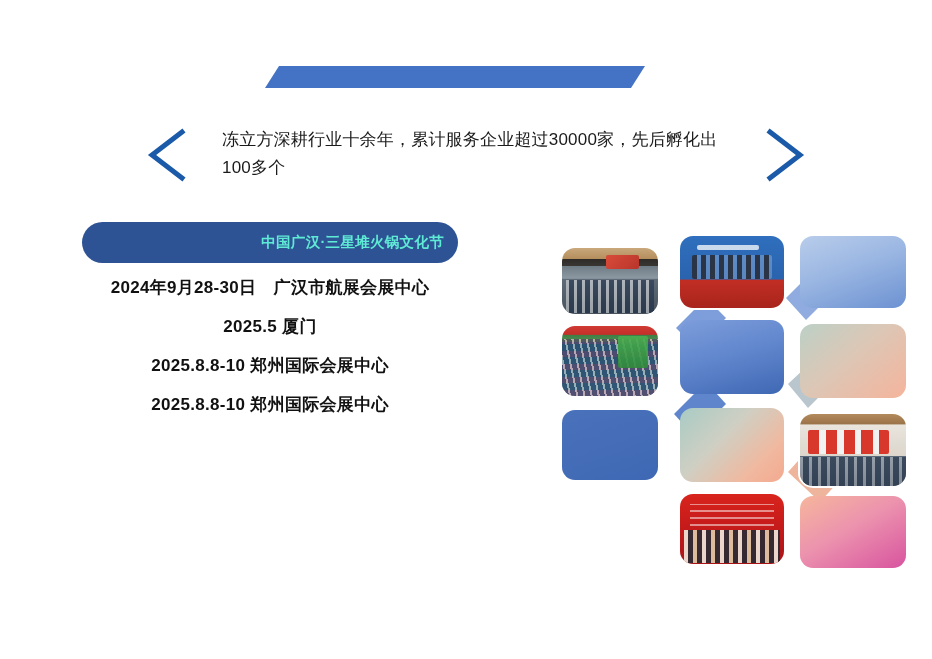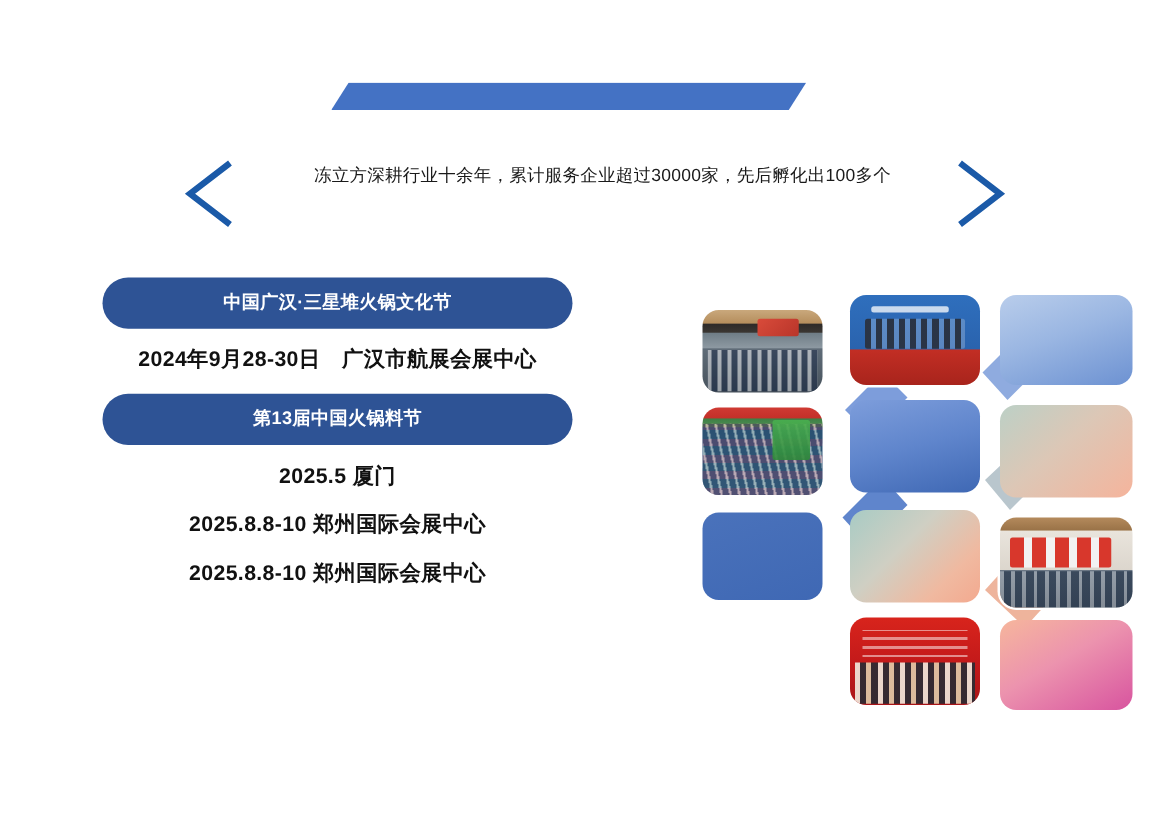--- a/index.html
+++ b/index.html
@@ -19,30 +19,30 @@
 
   
   .chev{position:absolute;width:48px;height:62px;}
   .chev svg{display:block;width:100%;height:100%;}
   .chev-left{left:142px;top:124px;}
   .chev-right{left:762px;top:124px;}
 
   
   .intro{
     position:absolute;left:222px;top:126px;width:520px;
-    font-size:14px;line-height:28px;color:#1a1a1a;
-    letter-spacing:.2px;text-align:center;
+    font-size:17px;line-height:28px;color:#1a1a1a;
+    letter-spacing:.2px;text-align:left;
   }
   .intro p{margin:0;}
 
   
   .events{position:absolute;left:82px;top:222px;width:376px;}
   .pill{
-    background:#2e5395;color:#ffffff;border-radius:26px;
-    text-align:center;font-weight:bold;font-size:14.5px;
+    background:#2e5395;color:#5eead4;border-radius:26px;
+    text-align:right;font-weight:bold;font-size:14.5px;
     line-height:21px;padding:10px 14px;box-sizing:border-box;
     letter-spacing:.3px;
   }
   .pill .ln{display:block;white-space:nowrap;}
   .caption{
     text-align:center;font-weight:bold;font-size:17px;color:#111111;
     margin:13px 0 16px 0;letter-spacing:.3px;white-space:nowrap;
   }
 
   
@@ -155,23 +155,20 @@
     <p>冻立方深耕行业十余年，累计服务企业超过30000家，先后孵化出100多个</p>
   </div>
 
   <div class="events">
 
     <div class="pill">
       <span class="ln">中国广汉·三星堆火锅文化节</span>
     </div>
     <div class="caption">2024年9月28-30日　广汉市航展会展中心</div>
 
-    <div class="pill">
-      <span class="ln">第13届中国火锅料节</span>
-    </div>
     <div class="caption">2025.5 厦门</div>
 
     <div class="caption">2025.8.8-10 郑州国际会展中心</div>
 
     <div class="caption">2025.8.8-10 郑州国际会展中心</div>
 
   </div>
 
   <div class="collage">
 

